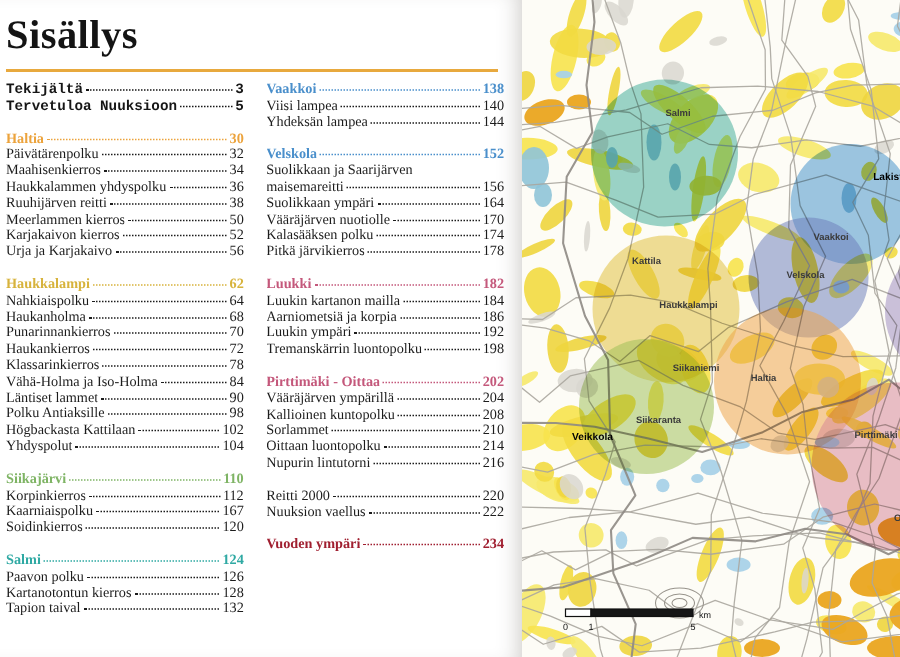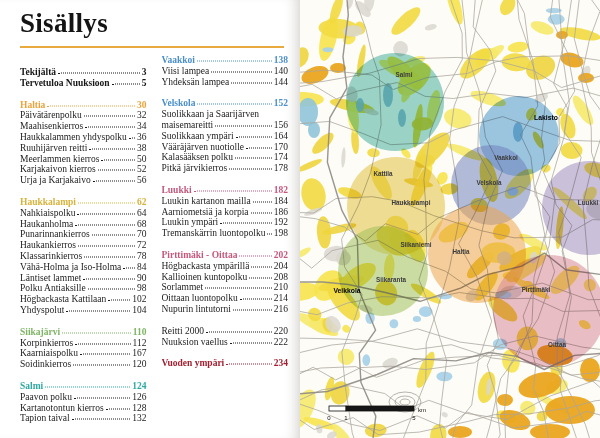--- a/index.html
+++ b/index.html
@@ -3,35 +3,35 @@
 <meta charset="utf-8">
 <style>
   html,body { margin:0; padding:0; }
   body {
     width:600px; height:438px; overflow:hidden;
     background:#ffffff;
     font-family:"Liberation Serif", serif;
     display:flex;
   }
   .page-left {
-    width:300px; height:438px; box-sizing:border-box;
-    padding:8px 12px 0 20px; position:relative; background:#ffffff;
+    width:348px; height:438px; box-sizing:border-box;
+    padding:8px 12px 0 4px; position:relative; background:#ffffff;
     box-shadow: inset -12px 0 14px -10px rgba(60,50,40,.25);
     flex:0 0 auto;
   }
   .page-title {
     font-size:27px; font-weight:700; color:#141414;
     margin:0 0 7px 0; letter-spacing:.3px;
   }
   .title-rule { height:2px; background:#e8a93e; margin:0 4px 4px 0; }
   .toc { display:flex; gap:15px; }
   .toc-col { flex:1; min-width:0; }
   .toc-section { margin-top:11px; }
   .toc-col .toc-section:first-child { margin-top:3px; }
-  .front-items { margin-top:15px; }
+  .front-items { margin-top:3px;font-family:Liberation Mono, monospace; }
   .toc-row {
     display:flex; align-items:baseline;
     font-size:9.5px; line-height:10.8px;
     color:#1c1c1c; white-space:nowrap;
   }
   .toc-row.heading { font-weight:700; }
   .toc-row .lbl { flex:0 1 auto; overflow:hidden; }
   .toc-row .leader {
     flex:1 1 4px; min-width:4px; margin:0 2px;
     border-bottom:1.6px dotted currentColor;
@@ -285,21 +285,21 @@
             <span class="pg">198</span>
           </div>
         </div>
         <div class="toc-section">
           <div class="toc-row heading" style="color: rgb(196, 88, 123);">
             <span class="lbl">Pirttimäki - Oittaa</span>
             <span class="leader"></span>
             <span class="pg">202</span>
           </div>
           <div class="toc-row">
-            <span class="lbl">Högbackasta ympärillä</span>
+            <span class="lbl">Vääräjärven ympärillä</span>
             <span class="leader"></span>
             <span class="pg">204</span>
           </div>
           <div class="toc-row">
             <span class="lbl">Kallioinen kuntopolku</span>
             <span class="leader"></span>
             <span class="pg">208</span>
           </div>
           <div class="toc-row">
             <span class="lbl">Sorlammet</span>

